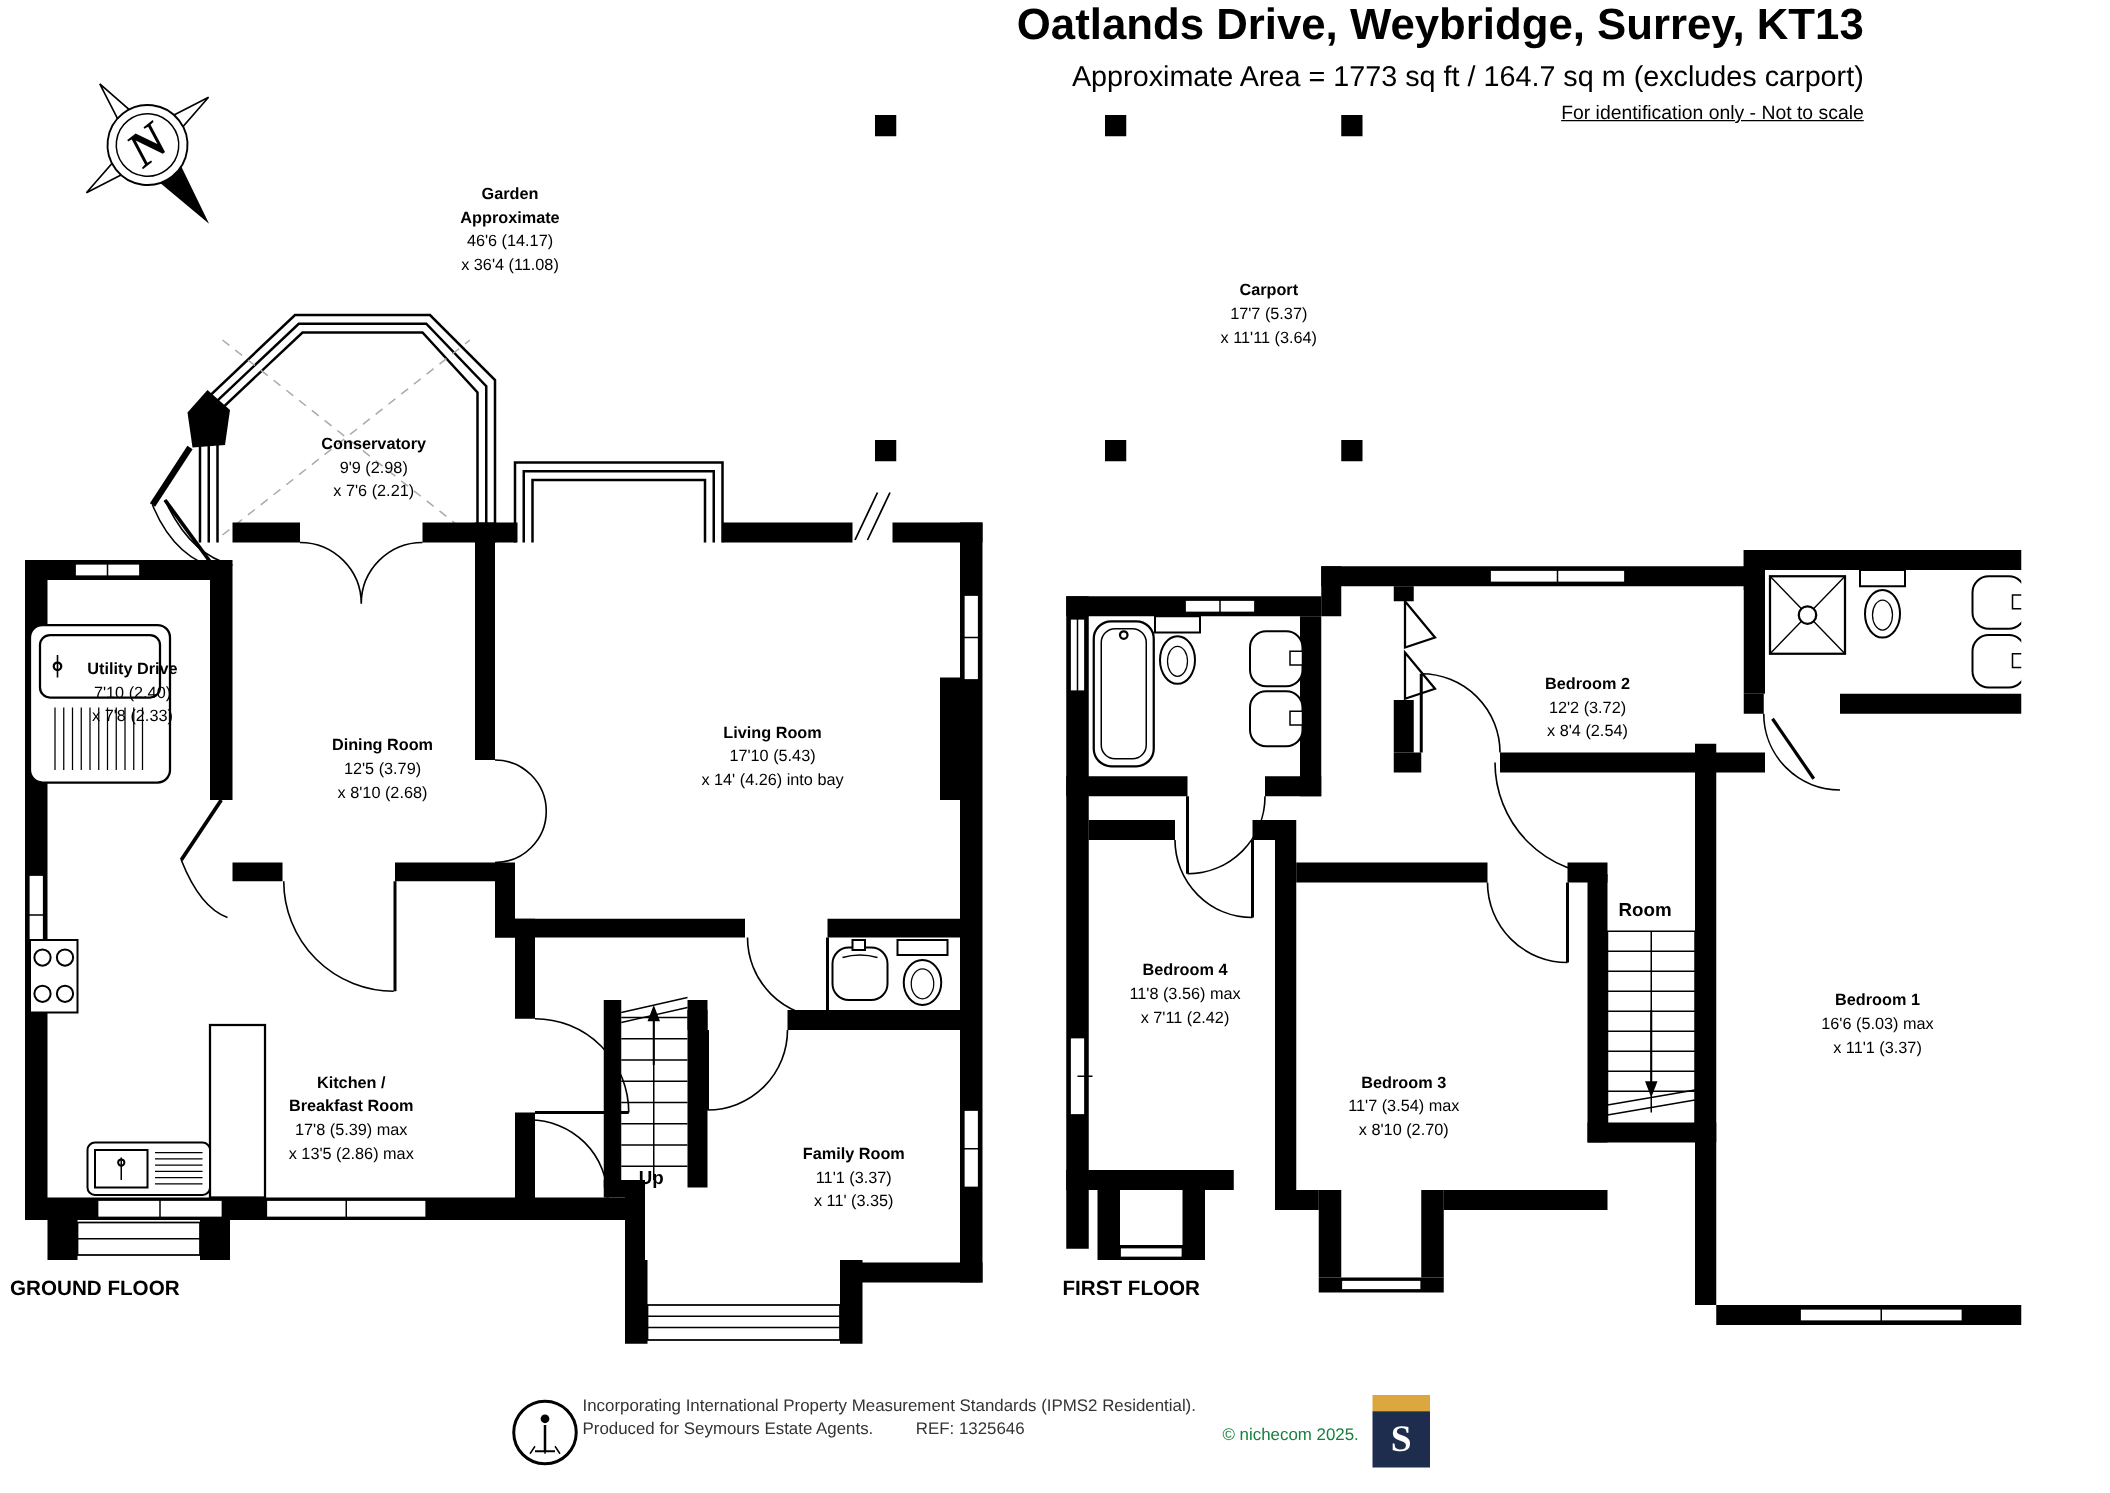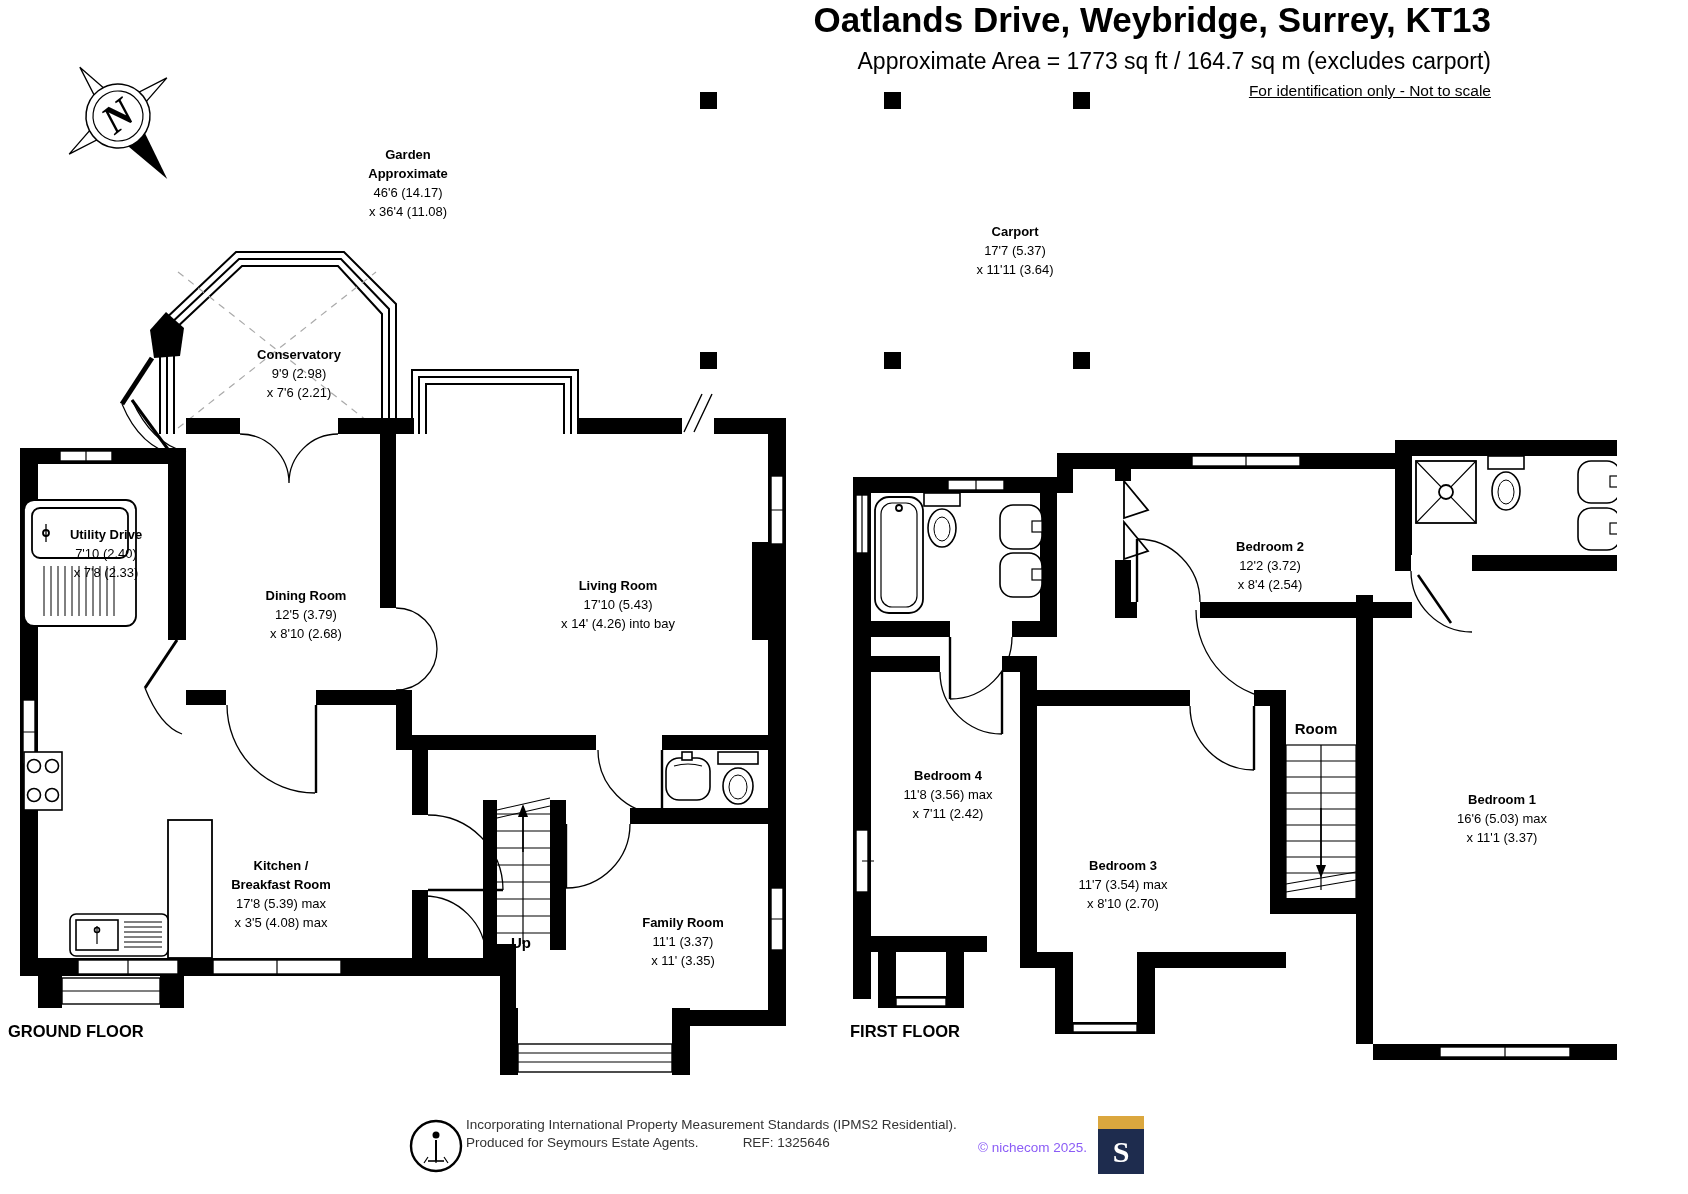--- a/index.html
+++ b/index.html
@@ -8,22 +8,22 @@
   .hdr-title{position:absolute;top:0px;right:126px;font-size:35px;font-weight:700;white-space:nowrap;}
   .hdr-sub{position:absolute;top:48px;right:126px;font-size:23px;white-space:nowrap;}
   .hdr-note{position:absolute;top:82px;right:126px;font-size:15.5px;white-space:nowrap;text-decoration:underline;}
   .plan-svg{position:absolute;left:0;top:0;}
   .lbl{position:absolute;transform:translateX(-50%);text-align:center;white-space:nowrap;
        font-size:13px;line-height:19px;}
   .lbl .rn{font-weight:700;}
   .cap{position:absolute;font-size:16.5px;font-weight:700;white-space:nowrap;}
   .stair-lbl{position:absolute;transform:translateX(-50%);font-size:15px;font-weight:700;}
   .footer-text{position:absolute;left:466px;top:1116px;font-size:13.5px;line-height:18px;color:#333;}
-  .footer-text .ref{margin-left:24px;padding-left:20px;}
-  .copyright{position:absolute;left:978px;top:1140px;font-size:13.5px;color:#8b5cf6;white-space:nowrap;}
+  .footer-text .ref{margin-left:14px;padding-left:20px;}
+  .copyright{position:absolute;left:978px;top:1140px;font-size:13.5px;color:#15803d;white-space:nowrap;}
   .logo{position:absolute;left:1098px;top:1116px;width:46px;height:58px;display:flex;flex-direction:column;}
   .logo .band{height:13px;background:var(--logo-gold,#DBA73E);}
   .logo .body{flex:1;background:var(--logo-navy,#1E2C4E);color:#fff;display:flex;align-items:center;justify-content:center;
               font-family:"Liberation Serif",serif;font-size:30px;font-weight:700;}
 </style>
 </head>
 <body>
 
 <div class="canvas">
 
@@ -335,21 +335,21 @@
   <div class="lbl" style="left:618px;top:576px;">
     <div class="rn">Living Room</div>
     <div class="rd">17'10 (5.43)</div>
     <div class="rd">x 14' (4.26) into bay</div>
   </div>
 
   <div class="lbl" style="left:281px;top:856px;">
     <div class="rn">Kitchen /</div>
     <div class="rn">Breakfast Room</div>
     <div class="rd">17'8 (5.39) max</div>
-    <div class="rd">x 3'5 (4.08) max</div>
+    <div class="rd">x 13'5 (2.86) max</div>
   </div>
 
   <div class="lbl" style="left:683px;top:913px;">
     <div class="rn">Family Room</div>
     <div class="rd">11'1 (3.37)</div>
     <div class="rd">x 11' (3.35)</div>
   </div>
 
   <div class="stair-lbl" style="left:521px;top:934px;">Up</div>
 

